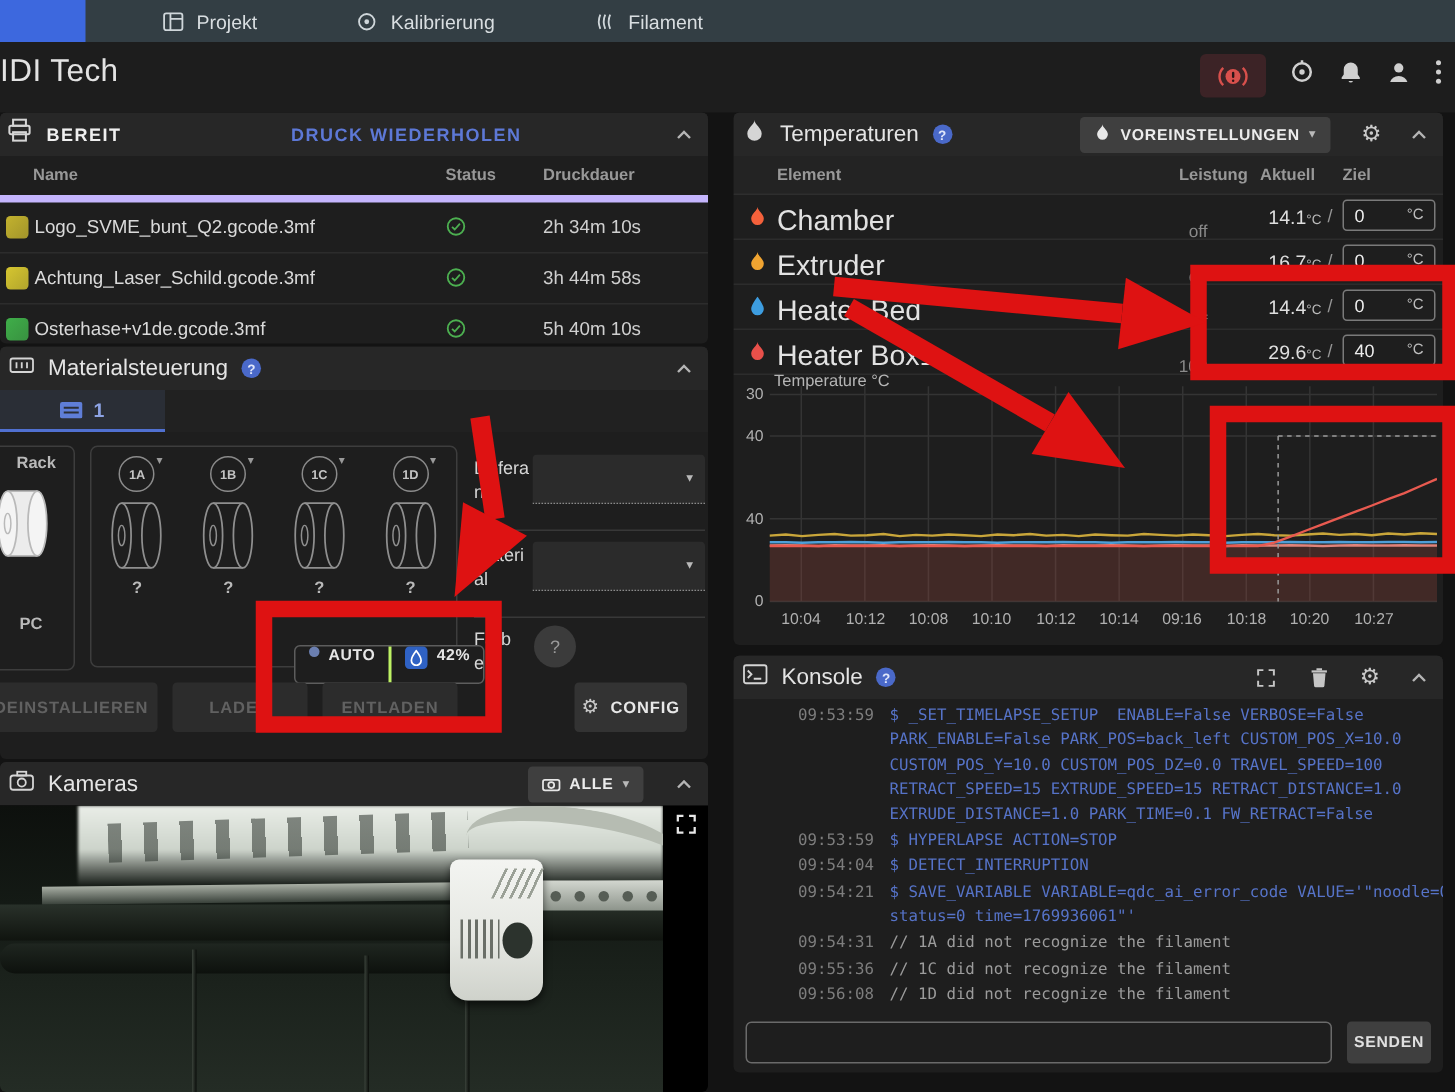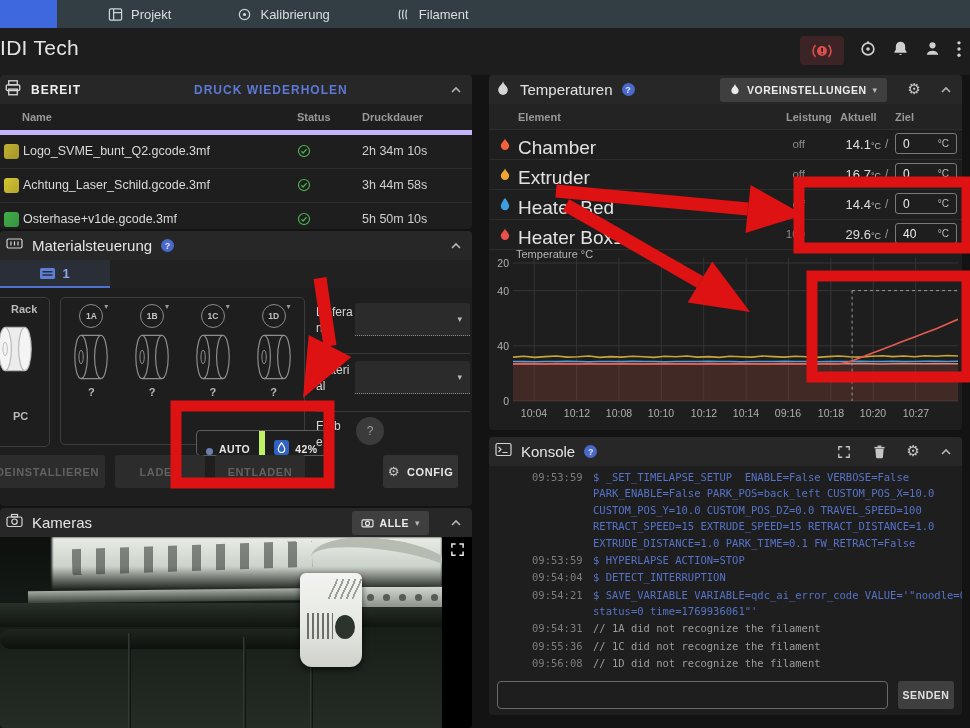--- a/index.html
+++ b/index.html
@@ -40,41 +40,41 @@
   .tabsrow{position:relative;height:28px;background:#212121;}
   .mtab{position:absolute;left:0;top:0;width:110px;height:26px;background:#2a2e36;border-bottom:2px solid #5070d0;
         display:flex;align-items:center;justify-content:center;gap:7px;color:#8da3e4;font-size:13px;font-weight:bold;}
   .card{position:absolute;border:1px solid #3d3d3d;border-radius:5px;}
   .slotcol{display:flex;flex-direction:column;align-items:center;gap:4px;}
   .slotbadge{position:relative;width:22px;height:22px;border:1.5px solid #8a8a8a;border-radius:50%;
              color:#c3c3c3;font-size:8.5px;font-weight:bold;display:flex;align-items:center;justify-content:center;}
   .slotbadge .bcaret{position:absolute;right:-6px;top:-3px;color:#9a9a9a;font-size:8px;}
   .slotlabel{font-size:11px;font-weight:bold;color:#b9b9b9;}
   .autobox{position:absolute;display:flex;align-items:center;border:1px solid #5d5d5d;border-radius:4px;height:24px;background:#1e1e1e;}
-  .autobox .cell{display:flex;align-items:flex-end;gap:6px;padding:0 9px;height:100%;}
-  .autobox .cell+.cell{border-left:6px solid #bef264;}
+  .autobox .cell{display:flex;align-items:flex-start;gap:6px;padding:0 9px;height:100%;}
+  .autobox .cell+.cell{border-left:2px solid #bef264;}
   .autodot{width:7px;height:7px;border-radius:50%;background:#6b7fb0;}
   .autotext{font-size:10.5px;font-weight:bold;color:#e6e6e6;letter-spacing:.4px;}
   .humbadge{width:15px;height:15px;border-radius:3px;background:#2f62c4;display:flex;align-items:center;justify-content:center;}
   .mbtn{position:absolute;height:33px;border-radius:3px;background:#2c2c2c;color:#616161;font-size:11px;font-weight:bold;
         letter-spacing:.6px;display:flex;align-items:center;justify-content:center;gap:7px;}
   .mbtn.enabled{background:#333333;color:#e8e8e8;}
   .fldlabel{position:absolute;width:38px;font-size:12px;color:#d6d6d6;line-height:1.3;word-break:break-all;}
   .select{position:absolute;width:115px;height:33px;background:#2b2b2b;border-radius:3px 3px 0 0;
           border-bottom:1px dotted #8a8a8a;display:flex;align-items:center;justify-content:flex-end;padding-right:8px;box-sizing:border-box;}
   .flddiv{position:absolute;height:1px;background:#383838;}
   .qcircle{position:absolute;width:28px;height:28px;border-radius:50%;background:#3b3b3b;color:#9b9b9b;
            font-size:12px;display:flex;align-items:center;justify-content:center;}
   
   .tthead{position:relative;height:25px;border-bottom:1px solid #2e2e2e;background:#232323;}
   .tthead span{position:absolute;top:7px;font-size:11px;font-weight:bold;color:#989898;}
   .trow{position:relative;height:29px;border-bottom:1px solid #2c2c2c;}
   .trow .tico{position:absolute;left:9px;top:7px;}
   .trow .tname{position:absolute;left:29px;top:7px;font-size:19px;color:#e2e2e2;}
-  .trow .tpow{position:absolute;left:268px;width:48px;top:8px;font-size:11.5px;color:#8a8a8a;text-align:right;}
+  .trow .tpow{position:absolute;left:268px;width:48px;top:19px;font-size:11.5px;color:#8a8a8a;text-align:right;}
   .trow .tcur{position:absolute;left:326px;width:66px;top:7px;font-size:13px;color:#dedede;text-align:right;}
   .trow .tcur i{font-style:normal;font-size:9px;color:#bdbdbd;}
   .trow .tslash{position:absolute;left:396px;top:7px;font-size:12px;color:#969696;}
   .zinput{position:absolute;left:406px;top:3px;width:62px;height:21px;border:1px solid #7a7a7a;border-radius:3px;
           display:flex;align-items:center;justify-content:space-between;padding:0 7px;box-sizing:border-box;}
   .zinput b{font-size:12px;color:#ededed;font-weight:normal;}
   .zinput i{font-style:normal;font-size:10px;color:#bdbdbd;}
   
   .chartbox{position:absolute;left:0;top:171px;width:473px;height:184px;}
   .ctitle{position:absolute;left:27px;top:2px;font-size:11px;color:#b5b5b5;}
@@ -233,21 +233,21 @@
             </svg></span>
     <span class="dur">3h 44m 58s</span>
   </div>
         <div class="jrow">
     <span class="thumb" style="background:linear-gradient(135deg,#3fae49,#3fae49cc);"></span>
     <span class="fname">Osterhase+v1de.gcode.3mf</span>
     <span class="stat"><svg width="14" height="14" viewBox="0 0 16 16">
               <circle cx="8" cy="8" r="6.3" fill="none" stroke="#4caf50" stroke-width="1.4"></circle>
               <path d="M5 8.3l2 2 4-4.5" fill="none" stroke="#4caf50" stroke-width="1.4"></path>
             </svg></span>
-    <span class="dur">5h 50m 10s</span>
+    <span class="dur">5h 40m 10s</span>
   </div>
       </div>
   </div>
 
   <div class="panel" style="left:0;top:231px;width:472px;height:275px;">
     <div class="phead">
       <span style="margin-left:-4px;">
         <svg width="17" height="15" viewBox="0 0 17 15">
           <rect x="1" y="3" width="15" height="9" rx="1.5" fill="none" stroke="#d5d5d5" stroke-width="1.2"></rect>
           <path d="M5 5.5v4 M8.5 5.5v4 M12 5.5v4" stroke="#d5d5d5" stroke-width="1.2"></path>
@@ -504,21 +504,21 @@
           </span>
   </div>
       </div>
 
     <div class="chartbox">
       <div class="ctitle">Temperature °C</div>
       <div id="yLabels">
           <div class="ylab" style="left:0;top:149px;">0</div>
           <div class="ylab" style="left:0;top:94px;">40</div>
           <div class="ylab" style="left:0;top:39px;">40</div>
-          <div class="ylab" style="left:0;top:11px;">20</div>
+          <div class="ylab" style="left:0;top:11px;">30</div>
         </div>
       <svg id="chartSvg" width="445" height="156" style="position:absolute;left:24px;top:9px;">
           <line class="grid" x1="0" x2="445" y1="146" y2="146"></line>
           <line class="grid" x1="0" x2="445" y1="90.80000000000001" y2="90.80000000000001"></line>
           <line class="grid" x1="0" x2="445" y1="35.60000000000001" y2="35.60000000000001"></line>
           <line class="grid" x1="0" x2="445" y1="8" y2="8"></line>
           <line class="grid" x1="21.19047619047619" x2="21.19047619047619" y1="2.480000000000018" y2="146"></line>
           <line class="grid" x1="63.57142857142857" x2="63.57142857142857" y1="2.480000000000018" y2="146"></line>
           <line class="grid" x1="105.95238095238095" x2="105.95238095238095" y1="2.480000000000018" y2="146"></line>
           <line class="grid" x1="148.33333333333331" x2="148.33333333333331" y1="2.480000000000018" y2="146"></line>

